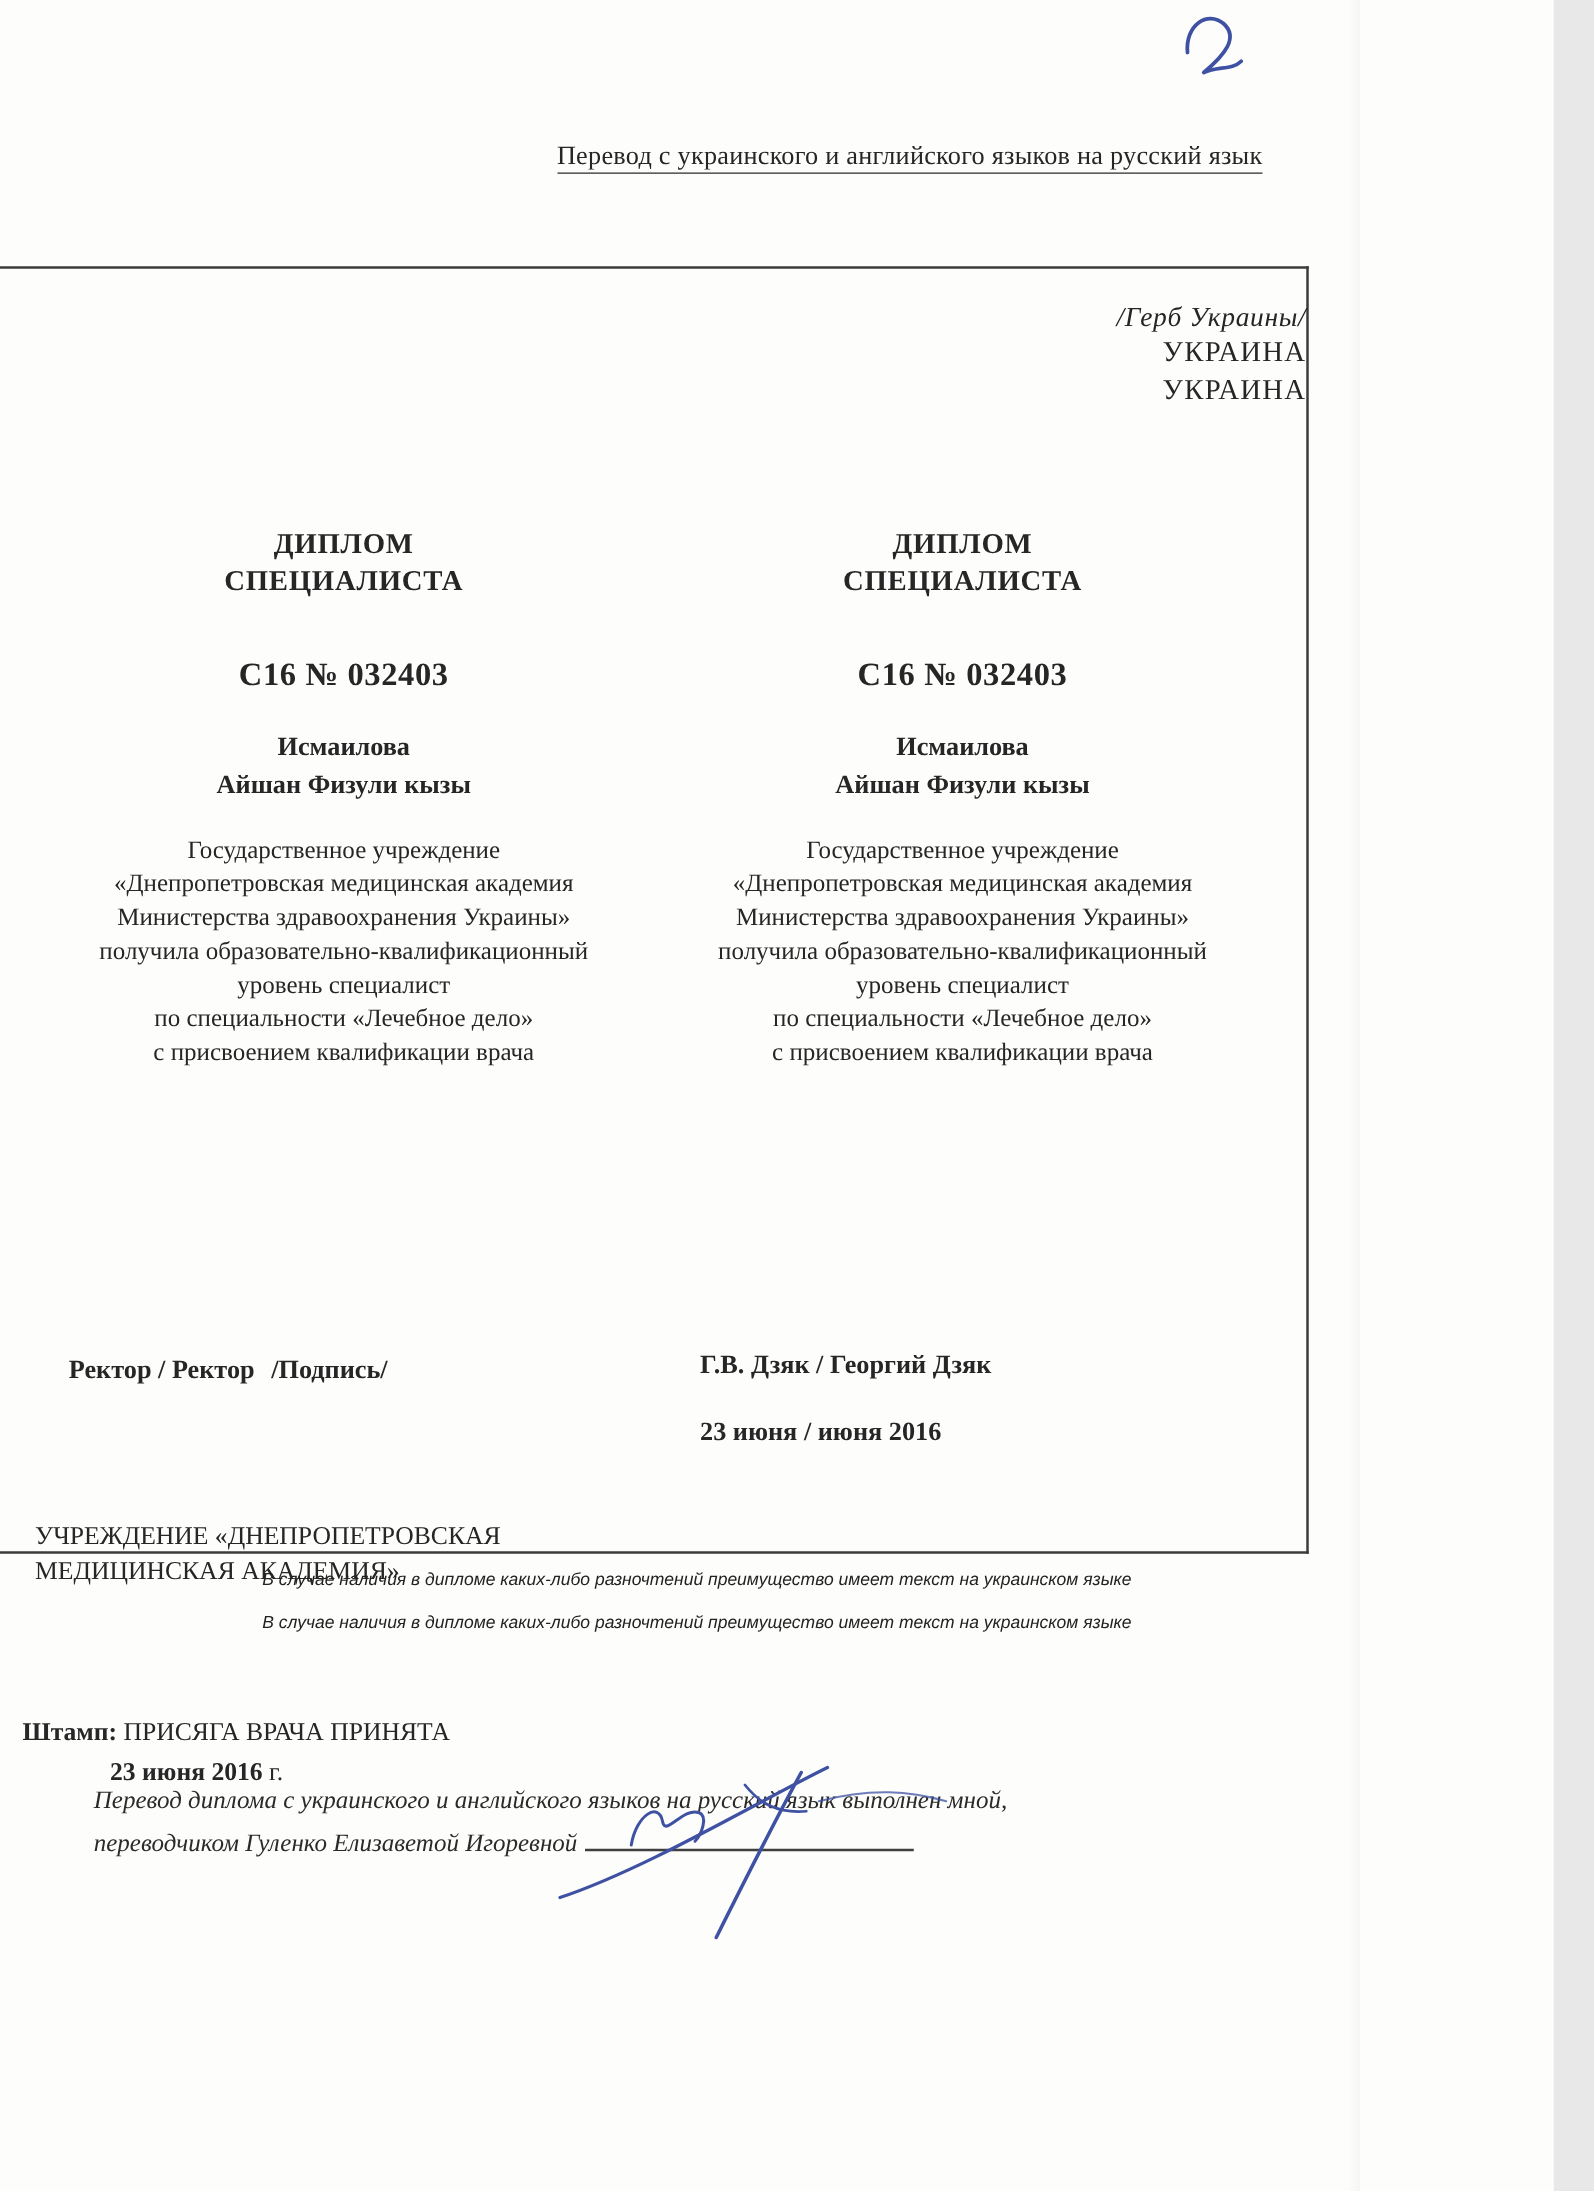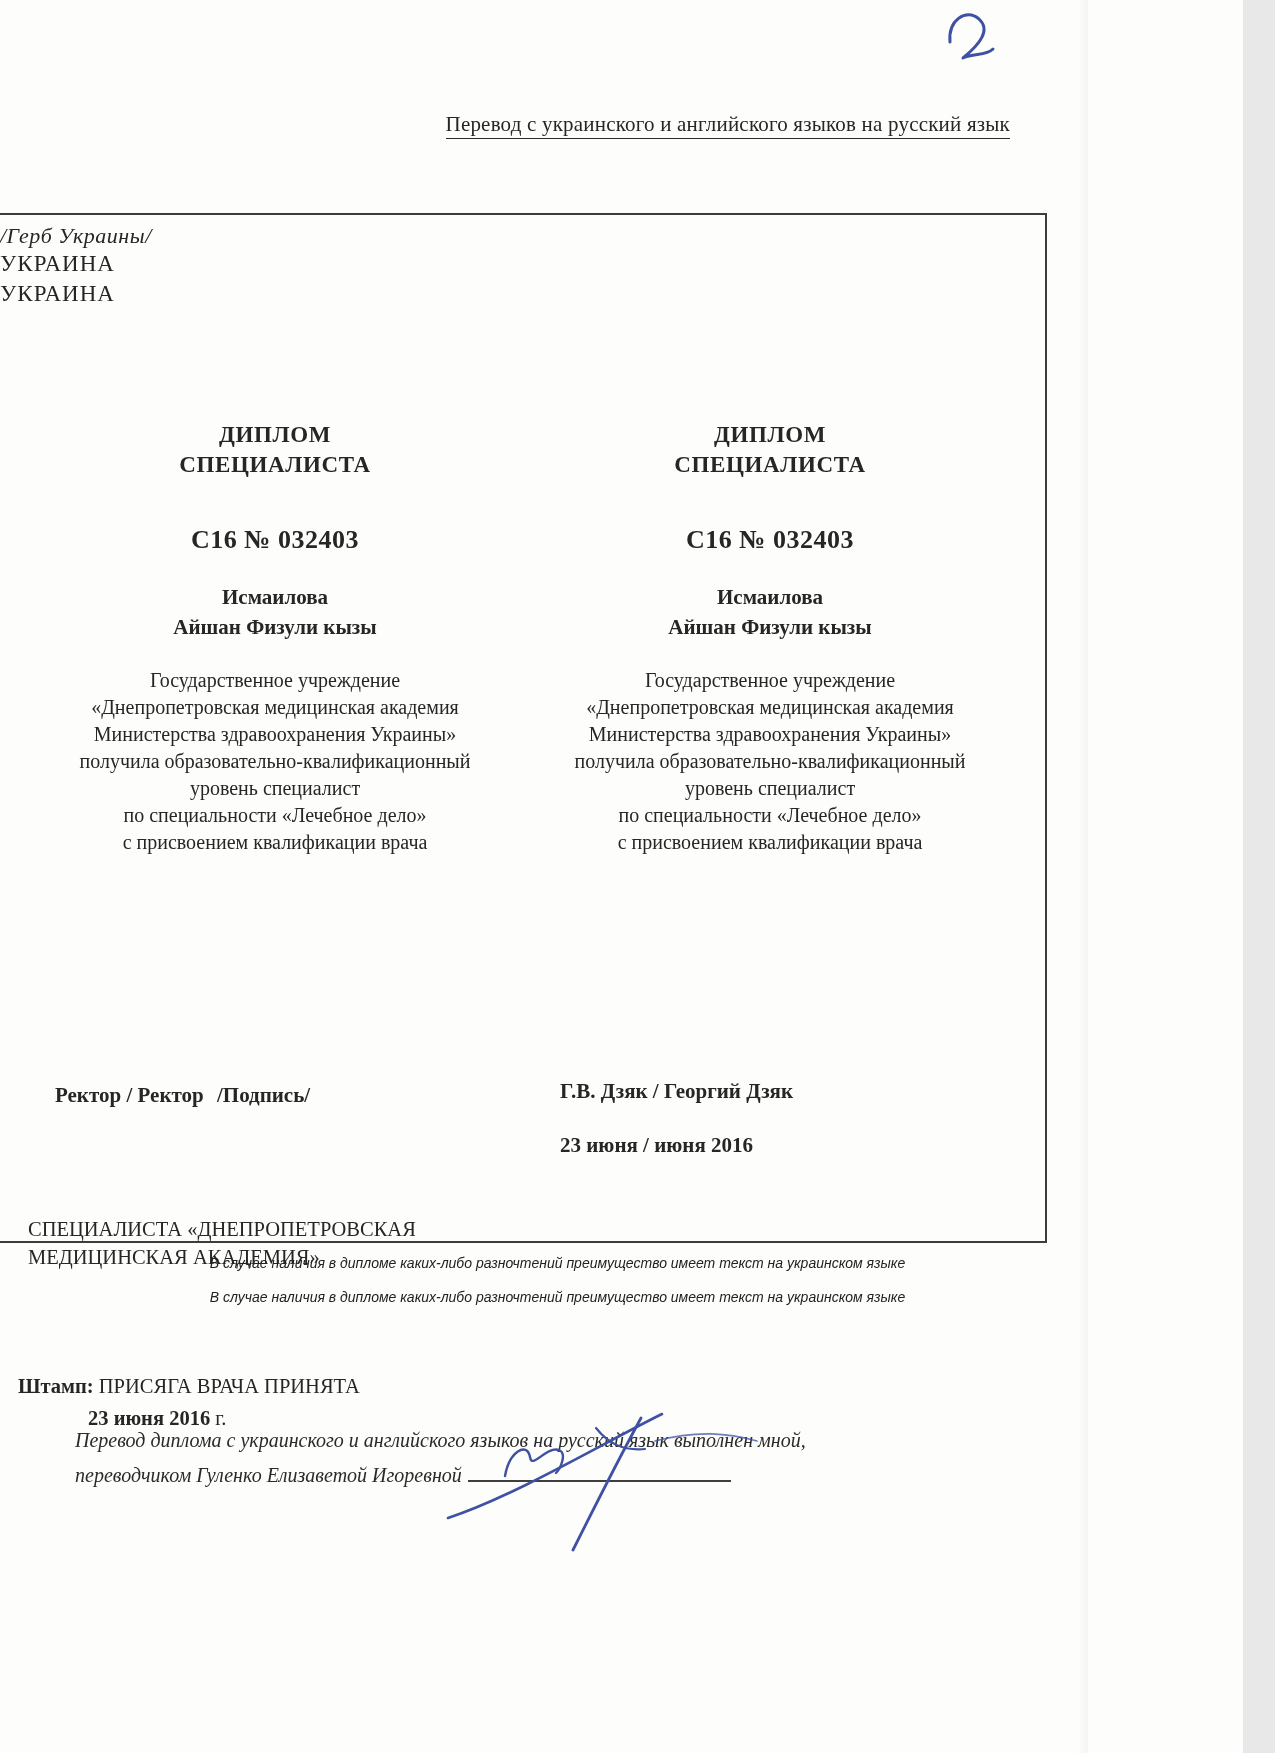--- a/index.html
+++ b/index.html
@@ -28,21 +28,21 @@
     letter-spacing:0.2px;
   }
   #header-title span{border-bottom:1.5px solid #2b2b2b;padding-bottom:2px;}
 
   #diploma-box{
     top:213px;left:0;width:1045px;height:1026px;
     border-top:2px solid #3c3c3c;
     border-right:2px solid #3c3c3c;
     border-bottom:2px solid #3c3c3c;
   }
-  .boxline{position:absolute;left:0;width:1045px;text-align:left;}
+  .boxline{position:absolute;left:0;width:1045px;text-align:right;margin-top:18px;}
   #coat-of-arms{top:8px;font-style:italic;font-size:22px;letter-spacing:0.5px;}
   #country-1{top:36px;font-size:23px;letter-spacing:1px;}
   #country-2{top:66px;font-size:23px;letter-spacing:1px;}
 
   .col{position:absolute;top:205px;width:490px;text-align:center;}
   #col-left{left:30px;}
   #col-right{left:525px;}
   .dip-title{font-size:23px;font-weight:bold;line-height:30px;letter-spacing:0.6px;}
   .dip-serial{margin-top:45px;font-size:26px;font-weight:bold;letter-spacing:0.5px;}
   .dip-holder{margin-top:27px;font-size:21px;font-weight:bold;line-height:30px;}
@@ -127,21 +127,21 @@
 
     <div id="rector-line" class="abs">
       <span class="b">Ректор / Ректор</span>
       <span class="bi">/Подпись/</span>
     </div>
 
     <div id="dzyak-line" class="abs">Г.В. Дзяк / Георгий Дзяк</div>
     <div id="date-line" class="abs">23 июня / июня 2016</div>
 
     <div id="seal-block" class="abs">
-      <div>СПЕЦИАЛИСТА «ДНЕПРОПЕТРОВСКАЯ</div>
+      <div>УЧРЕЖДЕНИЕ «ДНЕПРОПЕТРОВСКАЯ</div>
       <div>МЕДИЦИНСКАЯ АКАДЕМИЯ»</div>
     </div>
 
     <div id="stamp-line1" class="abs">
       <span class="b">Штамп:</span>
       <span>ПРИСЯГА ВРАЧА ПРИНЯТА</span>
     </div>
     <div id="stamp-line2" class="abs">
       <span class="bi">23 июня 2016</span>
       <span>г.</span>

